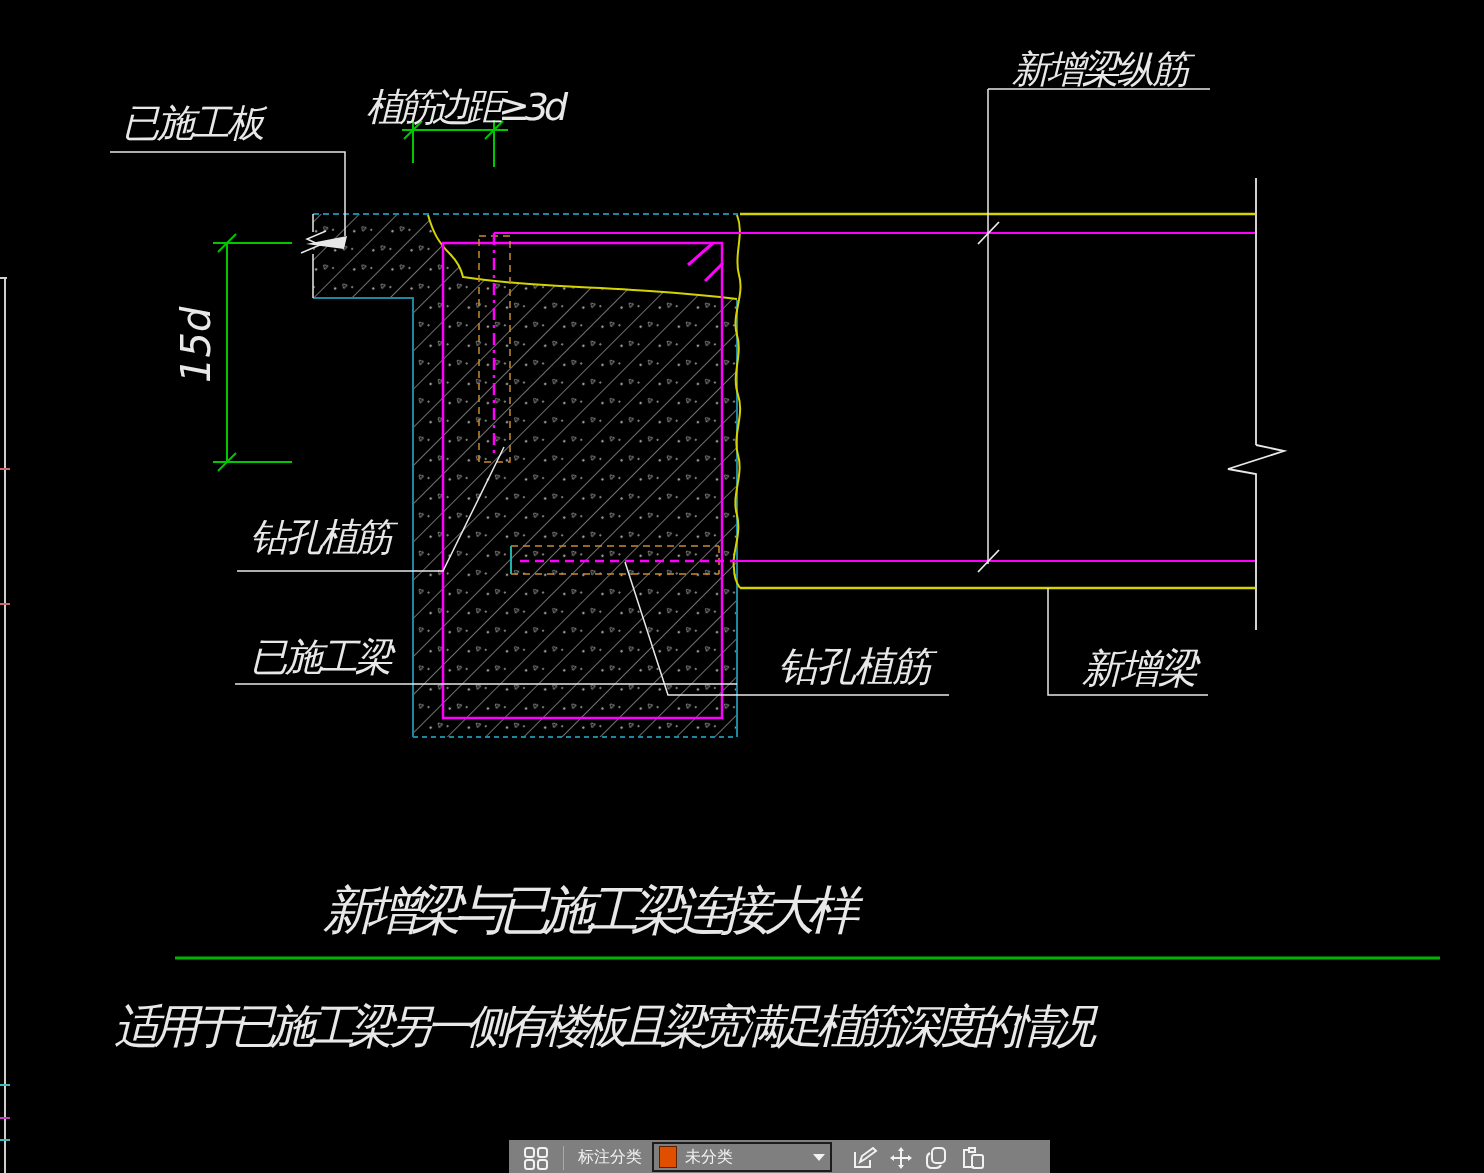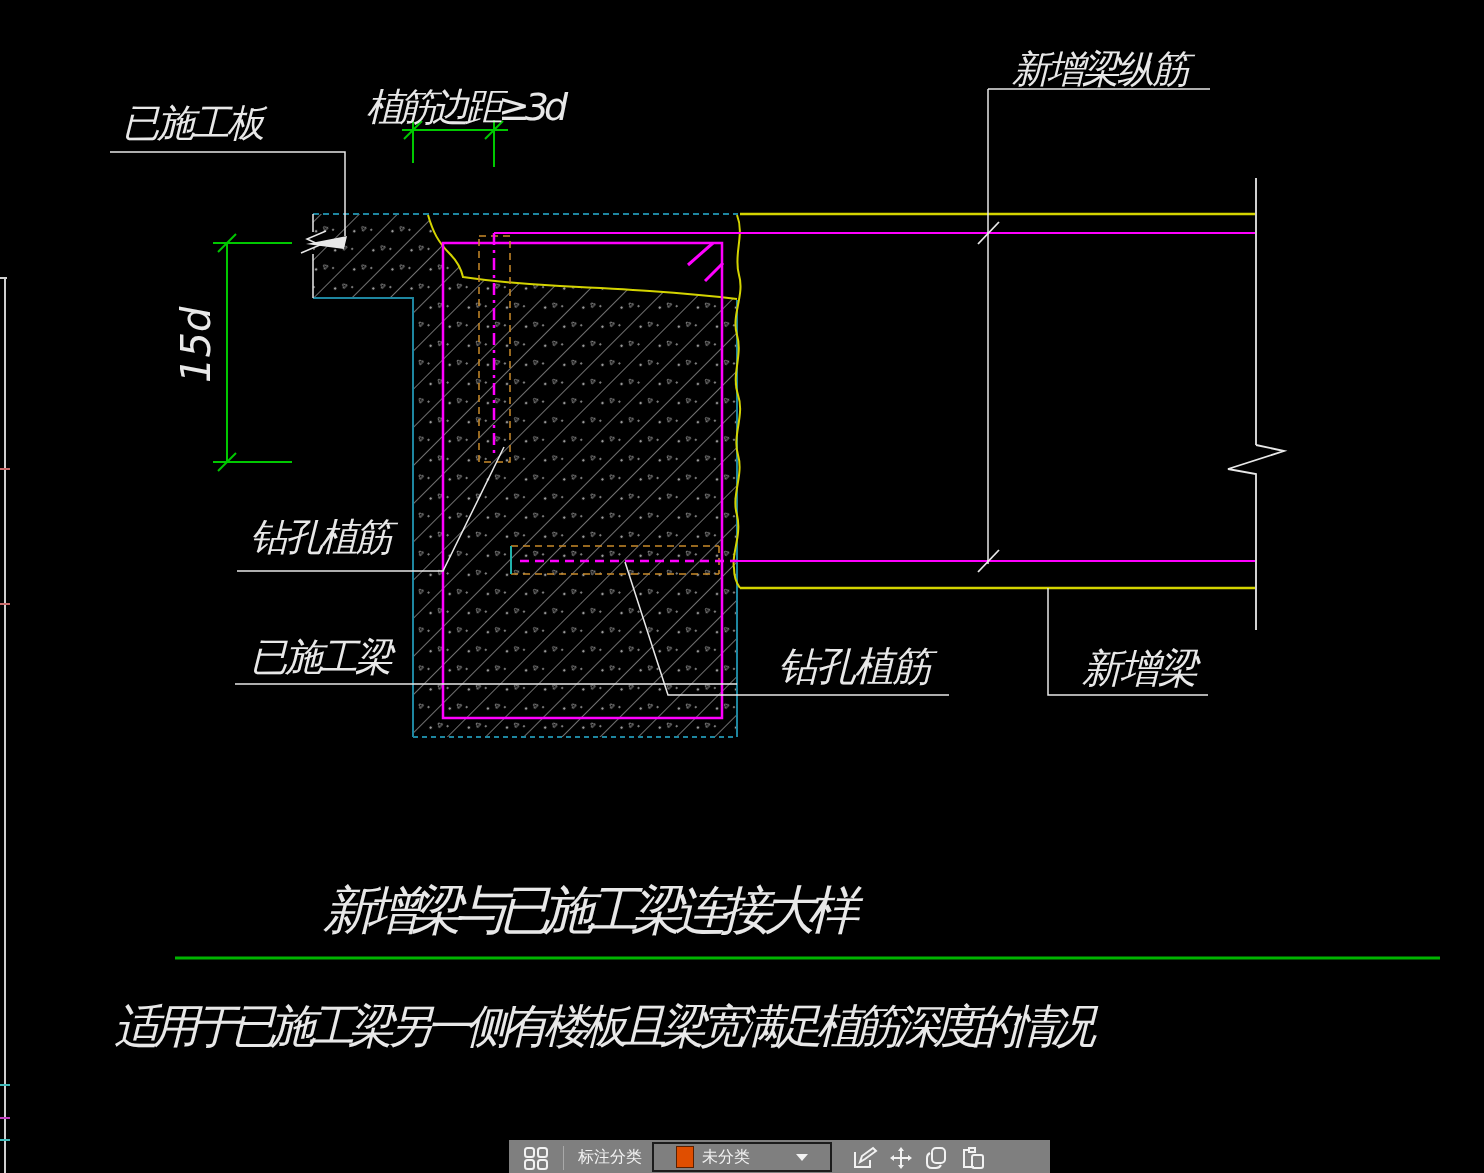--- a/index.html
+++ b/index.html
@@ -11,21 +11,21 @@
   .toolbar{position:absolute;left:509px;top:1140px;width:541px;height:40px;
            background:#7F7F7F;display:flex;align-items:flex-start;gap:10px;
            padding:6px 0 0 14px;box-sizing:border-box;}
   .tb-btn{background:none;border:none;padding:0;margin:0;cursor:pointer;display:flex;
           align-items:center;height:24px;}
   .tb-sep{width:1px;height:24px;background:#A9A9A9;margin:0 4px;}
   .tb-label{color:#F2F2F2;font-size:16px;line-height:22px;white-space:nowrap;
             font-family:"DejaVu Sans",sans-serif;text-align:right;}
   .dropdown{display:flex;align-items:center;gap:8px;width:180px;height:30px;
             background:#7F7F7F;border:2px solid #1C1C1C;box-sizing:border-box;
-            padding:2px 22px;cursor:pointer;margin-top:-4px;}
+            padding:2px 5px;cursor:pointer;margin-top:-4px;}
   .swatch{width:16px;height:20px;background:#E04E00;border:1px solid #5A2000;flex:none;}
   .dd-value{color:#F2F2F2;font-size:16px;flex:1;white-space:nowrap;}
   .dd-arrow{width:0;height:0;border-left:6px solid transparent;border-right:6px solid transparent;
             border-top:7px solid #F2F2F2;flex:none;}
 </style>
 </head>
 <body>
 
 <div class="stage">
 

